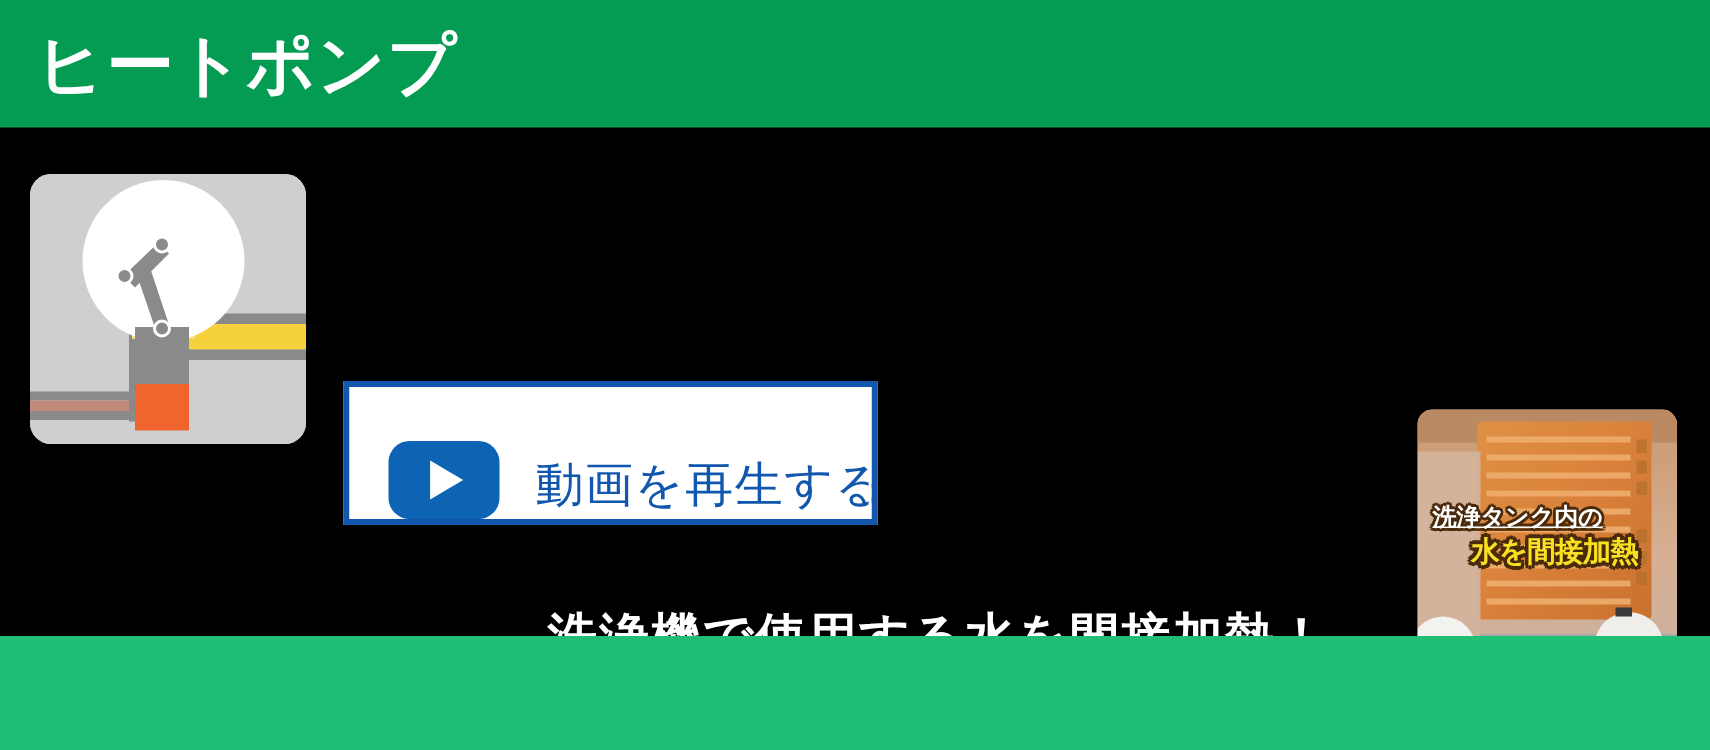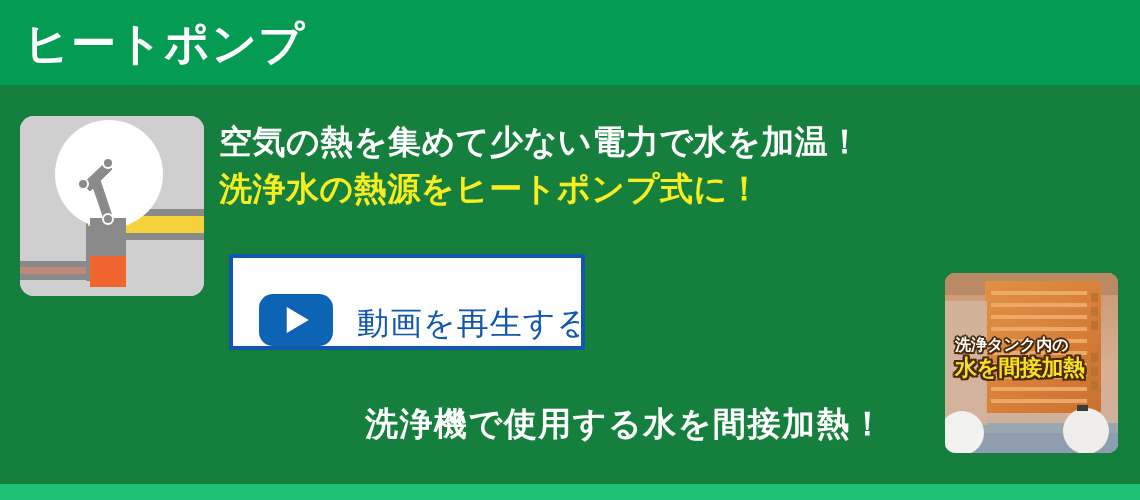--- a/index.html
+++ b/index.html
@@ -10,22 +10,22 @@
     width: 1140px;
     height: 500px;
     background: #1FBF75;
     font-family: "DejaVu Sans", "Liberation Sans", sans-serif;
     overflow: hidden;
     position: relative;
   }
   .banner {
     position: relative;
     width: 1140px;
-    height: 484px;
-    background: #15803d;
+    height: 424px;
+    background: #000000;
     overflow: hidden;
   }
   
   .header {
     position: absolute;
     left: 0; top: 0;
     width: 1140px;
     height: 85px;
     background: #039C52;
   }
@@ -163,33 +163,35 @@
     font-size: 16px;
     font-weight: bold;
     letter-spacing: 0px;
     line-height: 19px;
     text-shadow:
       -1.5px -1.5px 0 #4a2a0a, 1.5px -1.5px 0 #4a2a0a,
       -1.5px  1.5px 0 #4a2a0a, 1.5px  1.5px 0 #4a2a0a,
        0px -1.8px 0 #4a2a0a,  0px 1.8px 0 #4a2a0a,
       -1.8px 0px 0 #4a2a0a,  1.8px 0px 0 #4a2a0a;
     white-space: nowrap;
+    text-decoration: underline;
   }
   .thumb-line-2 {
     color: #F8E023;
-    font-size: 22px;
+    font-size: 19px;
     font-weight: bold;
     letter-spacing: -0.5px;
     line-height: 28px;
     text-shadow:
       -2px -2px 0 #4a2a0a, 2px -2px 0 #4a2a0a,
       -2px  2px 0 #4a2a0a, 2px  2px 0 #4a2a0a,
        0px -2.4px 0 #4a2a0a, 0px 2.4px 0 #4a2a0a,
       -2.4px 0px 0 #4a2a0a, 2.4px 0px 0 #4a2a0a;
     white-space: nowrap;
+    text-align: center;
   }
 </style>
 </head>
 <body>
 
 <div class="banner">
 
   <div class="header">
     <div class="header-title">ヒートポンプ</div>
   </div>
@@ -219,24 +221,20 @@
       <g fill="#8a8a8a" stroke="#8a8a8a">
         <path d="M63 68 L85 47 L92 53 L70 75 Z"></path>
         <path d="M78 58 L92 100 L84 103 L70 62 Z"></path>
       </g>
       <circle cx="63" cy="68" r="5" fill="#8a8a8a" stroke="#ffffff" stroke-width="2"></circle>
       <circle cx="88" cy="47" r="5" fill="#8a8a8a" stroke="#ffffff" stroke-width="2"></circle>
       <circle cx="88" cy="103" r="5" fill="#8a8a8a" stroke="#ffffff" stroke-width="2"></circle>
     </svg>
   </div>
 
-  <div class="headline-block">
-    <div class="headline-1">空気の熱を集めて少ない電力で水を加温！</div>
-    <div class="headline-2">洗浄水の熱源をヒートポンプ式に！</div>
-  </div>
 
   <div class="video-button">
     <div class="inner-edge"></div>
     <div class="play-badge">
       <div class="tri"></div>
     </div>
     <div class="video-button-label">動画を再生する</div>
   </div>
 
   <div class="bottom-caption">洗浄機で使用する水を間接加熱！</div>

